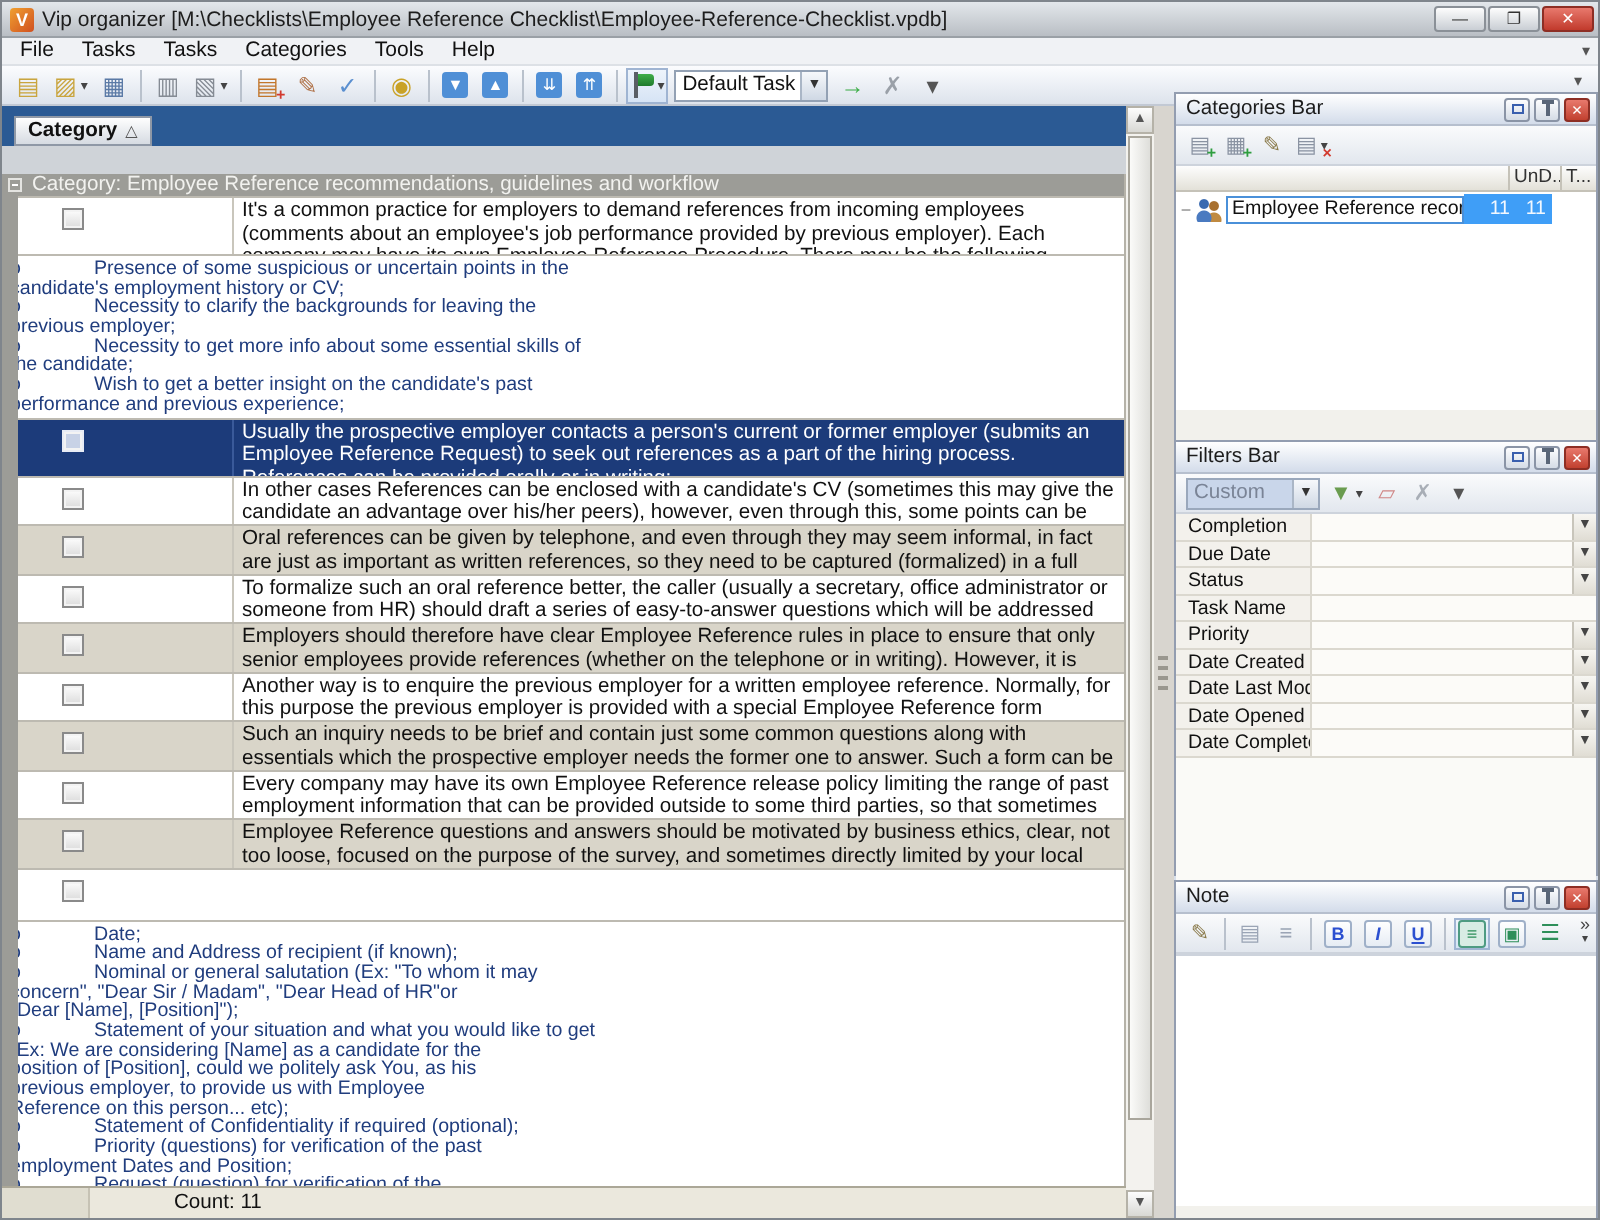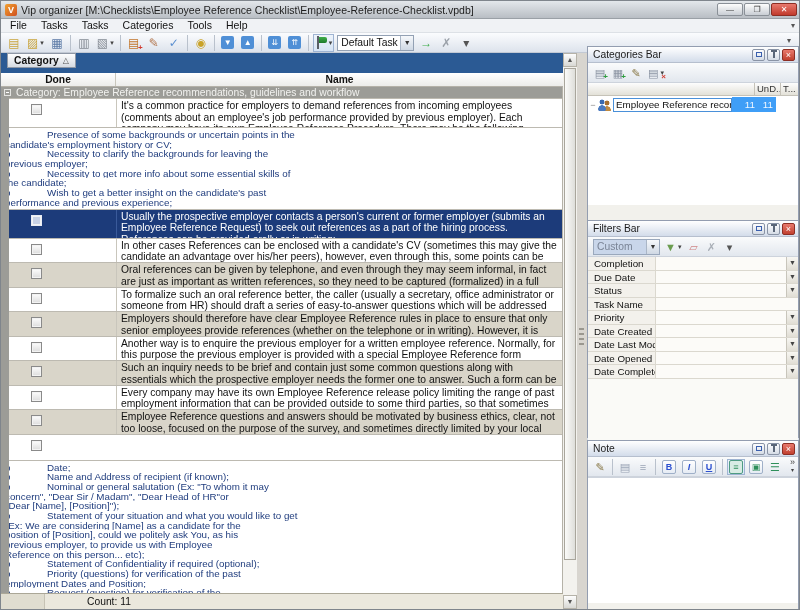--- a/index.html
+++ b/index.html
@@ -40,21 +40,21 @@
   .flagwrap::before{content:"";position:absolute;left:2px;top:0;width:2px;height:13px;background:#5a5f66;}
   .flagwrap::after{content:"";position:absolute;left:4px;top:1px;width:8px;height:6px;
     background:linear-gradient(#3fae4a,#1d7a2c);border-radius:0 2px 2px 0;}
   .combo{display:flex;height:16px;border:1px solid #93a1b4;background:#fff;margin:0 2px;}
   .cval{width:62px;padding:1px 3px;font-size:10.3px;white-space:nowrap;overflow:hidden;}
   .cbtn{width:13px;background:linear-gradient(#f6f8fb,#cfd8e4);border-left:1px solid #aab6c6;
     font-size:7px;text-align:center;line-height:14px;color:#333;}
   .tovf{position:absolute;right:8px;top:35px;font-size:8px;color:#555;}
   
   .groupbar{position:absolute;left:0;top:52px;width:562px;height:20px;background:#2b5a94;
-    display:flex;align-items:flex-start;padding-left:6px;}
+    display:flex;align-items:flex-end;padding-left:6px;}
   .gbtn{height:15px;padding:0 6px;background:linear-gradient(#fefefe,#d6dbe2);
     border:1px solid #8f98a6;font-size:10.3px;font-weight:bold;display:flex;align-items:center;gap:4px;}
   .gbtn .tri{font-size:8px;color:#555;}
   .colheads{position:absolute;left:0;top:72px;width:562px;height:14px;background:linear-gradient(#ffffff,#ececea);
     border-bottom:1px solid #b4b1a8;display:flex;}
   .chead{font-weight:bold;font-size:10.3px;text-align:center;line-height:13px;overflow:hidden;}
   .chead.done{width:115px;border-right:1px solid #c9c6bc;}
   .chead.name{flex:1;}
   .grid{position:absolute;left:0;top:86px;width:562px;height:506px;background:#fff;
     overflow:hidden;border-right:1px solid #b5b2a8;}
@@ -246,38 +246,34 @@
     </div>
   <span class="tovf">▾</span>
 
   <div class="groupbar">
     <span class="gbtn">
       <span>Category</span>
       <span class="tri">△</span>
     </span>
   </div>
 
-  <div class="colheads">
-    <span class="chead done">Done</span>
-    <span class="chead name">Name</span>
-  </div>
 
   <div class="grid">
       <div class="row group">
         <span class="gexp"></span>
         <span>Category: Employee Reference recommendations, guidelines and workflow</span>
       </div>
       <div class="row task first">
         <div class="done-cell">
           <span class="cb"></span>
         </div>
         <div class="name-cell"><span>It's a common practice for employers to demand references from incoming employees (comments about an employee's job performance provided by previous employer). Each company may have its own Employee Reference Procedure. There may be the following reasons for requesting</span></div>
       </div>
       <div class="row note">
-        <div class="nline"><span class="nb">o</span><span>Presence of some backgrounds or uncertain points in the</span></div>
+        <div class="nline"><span class="nb">o</span><span>Presence of some suspicious or uncertain points in the</span></div>
         <div class="nline">candidate's employment history or CV;</div>
         <div class="nline"><span class="nb">o</span><span>Necessity to clarify the backgrounds for leaving the</span></div>
         <div class="nline">previous employer;</div>
         <div class="nline"><span class="nb">o</span><span>Necessity to get more info about some essential skills of</span></div>
         <div class="nline">the candidate;</div>
         <div class="nline"><span class="nb">o</span><span>Wish to get a better insight on the candidate's past</span></div>
         <div class="nline">performance and previous experience;</div>
       </div>
       <div class="row task selected">
         <div class="done-cell">

